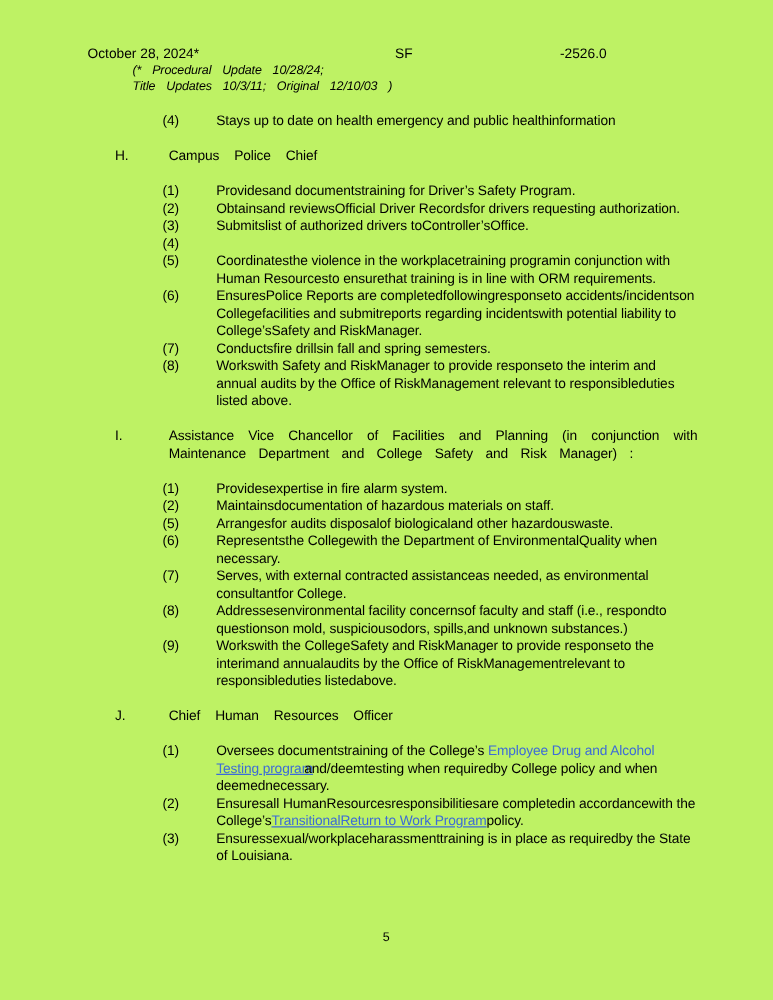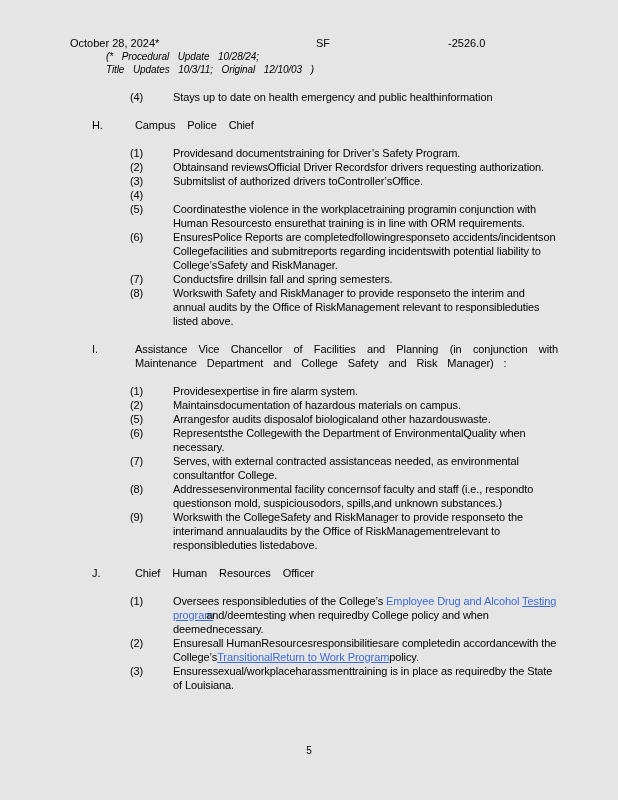--- a/index.html
+++ b/index.html
@@ -3,21 +3,21 @@
 <meta charset="utf-8">
 <style>
   html,body{margin:0;padding:0;background:#ffffff;}
   body{
     width:618px;height:800px;
     font-family:"Liberation Sans","DejaVu Sans",sans-serif;
     color:#000;
     position:relative;
     overflow:hidden;
   }
-  .page{position:absolute;inset:0;background:#e5e5e5;}
+  .page{position:absolute;inset:0;background:#bef264;}
 
   
   .doc-header{position:absolute;top:36px;left:70px;right:50px;font-size:11px;line-height:14px;}
   .header-line1{position:relative;height:14px;}
   .h-date{position:absolute;left:0;top:0;white-space:nowrap;}
   .h-center{position:absolute;left:246px;top:0;white-space:nowrap;}
   .h-num{position:absolute;left:378px;top:0;white-space:nowrap;}
   .h-note{font-style:italic;font-size:10px;line-height:13px;word-spacing:6px;letter-spacing:-0.1px;margin-left:36px;}
 
   
@@ -121,21 +121,21 @@
       </div>
       <div class="items">
 
           <div class="item-row">
             <span class="item-num">(1)</span>
             <div class="item-text">Providesexpertise in fire alarm system.</div>
           </div>
 
           <div class="item-row">
             <span class="item-num">(2)</span>
-            <div class="item-text">Maintainsdocumentation of hazardous materials on campus.</div>
+            <div class="item-text">Maintainsdocumentation of hazardous materials on staff.</div>
           </div>
 
           <div class="item-row">
             <span class="item-num">(5)</span>
             <div class="item-text">Arrangesfor audits disposalof biologicaland other hazardouswaste.</div>
           </div>
 
           <div class="item-row">
             <span class="item-num">(6)</span>
             <div class="item-text">Representsthe Collegewith the Department of EnvironmentalQuality when necessary.</div>
@@ -160,21 +160,21 @@
 
     <section class="sec">
       <div class="sec-head">
         <span class="sec-label">J.</span>
         <div class="sec-title">Chief Human Resources Officer</div>
       </div>
       <div class="items">
 
         <div class="item-row">
           <span class="item-num">(1)</span>
-          <div class="item-text"><span>Oversees responsibleduties of the College’s </span><a class="doclink" href="#"><span>Employee Drug and Alcohol</span> <span class="u">Testing program</span></a><span class="overlap">and/deem</span><span>testing when requiredby College policy and when deemednecessary.</span></div>
+          <div class="item-text"><span>Oversees documentstraining of the College’s </span><a class="doclink" href="#"><span>Employee Drug and Alcohol</span> <span class="u">Testing program</span></a><span class="overlap">and/deem</span><span>testing when requiredby College policy and when deemednecessary.</span></div>
         </div>
 
         <div class="item-row">
           <span class="item-num">(2)</span>
           <div class="item-text"><span>Ensuresall HumanResourcesresponsibilitiesare completedin accordancewith the College’s</span><a class="doclink u-all" href="#"><span>TransitionalReturn to Work Program</span></a><span>policy.</span></div>
         </div>
 
         <div class="item-row">
           <span class="item-num">(3)</span>
           <div class="item-text">Ensuressexual/workplaceharassmenttraining is in place as requiredby the State of Louisiana.</div>

